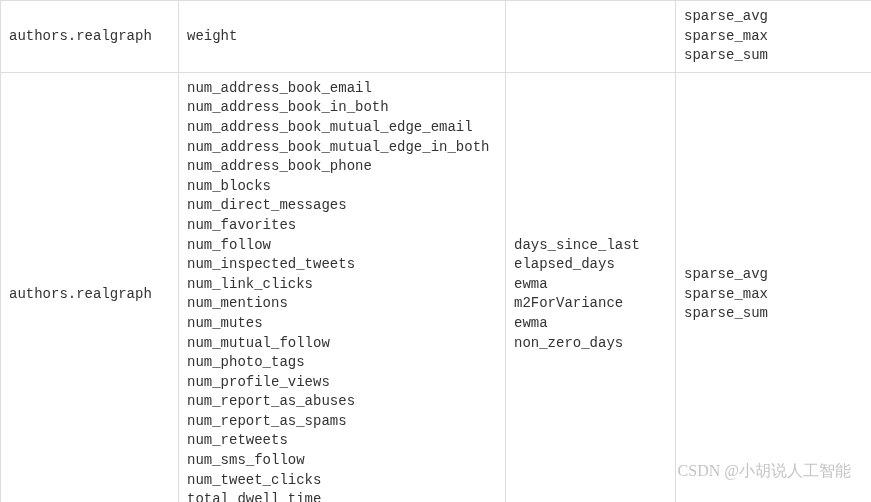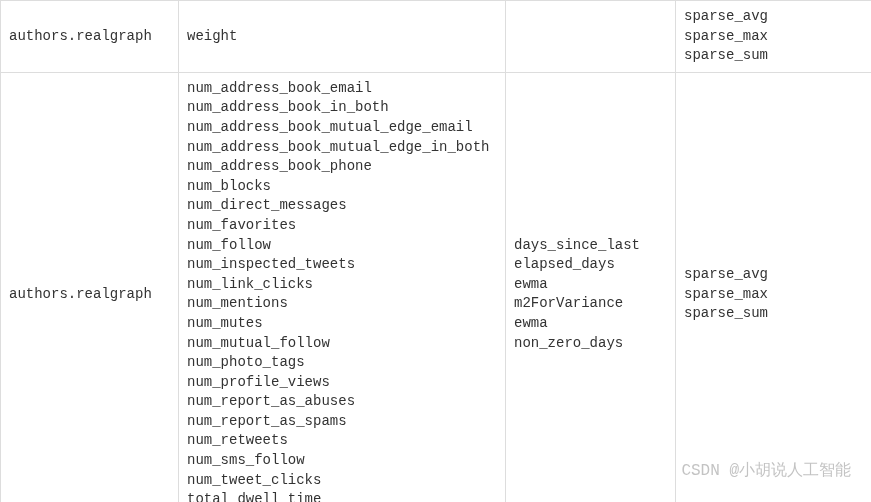--- a/index.html
+++ b/index.html
@@ -31,21 +31,21 @@
     .col1 { width: 178px; }
     .col2 { width: 327px; }
     .col3 { width: 170px; }
     .col4 { width: 196px; }
     .line { display: block; white-space: nowrap; }
     .watermark {
       position: absolute;
       right: 20px;
       bottom: 20px;
       color: rgba(170,170,170,0.7);
-      font-family: Liberation Mono, monospace;
+      font-family: Liberation Serif, serif;
       font-size: 16px;
       pointer-events: none;
       user-select: none;
       transform: translate(0,0);
     }
   </style>
 </head>
 <body>
 
 <table>

